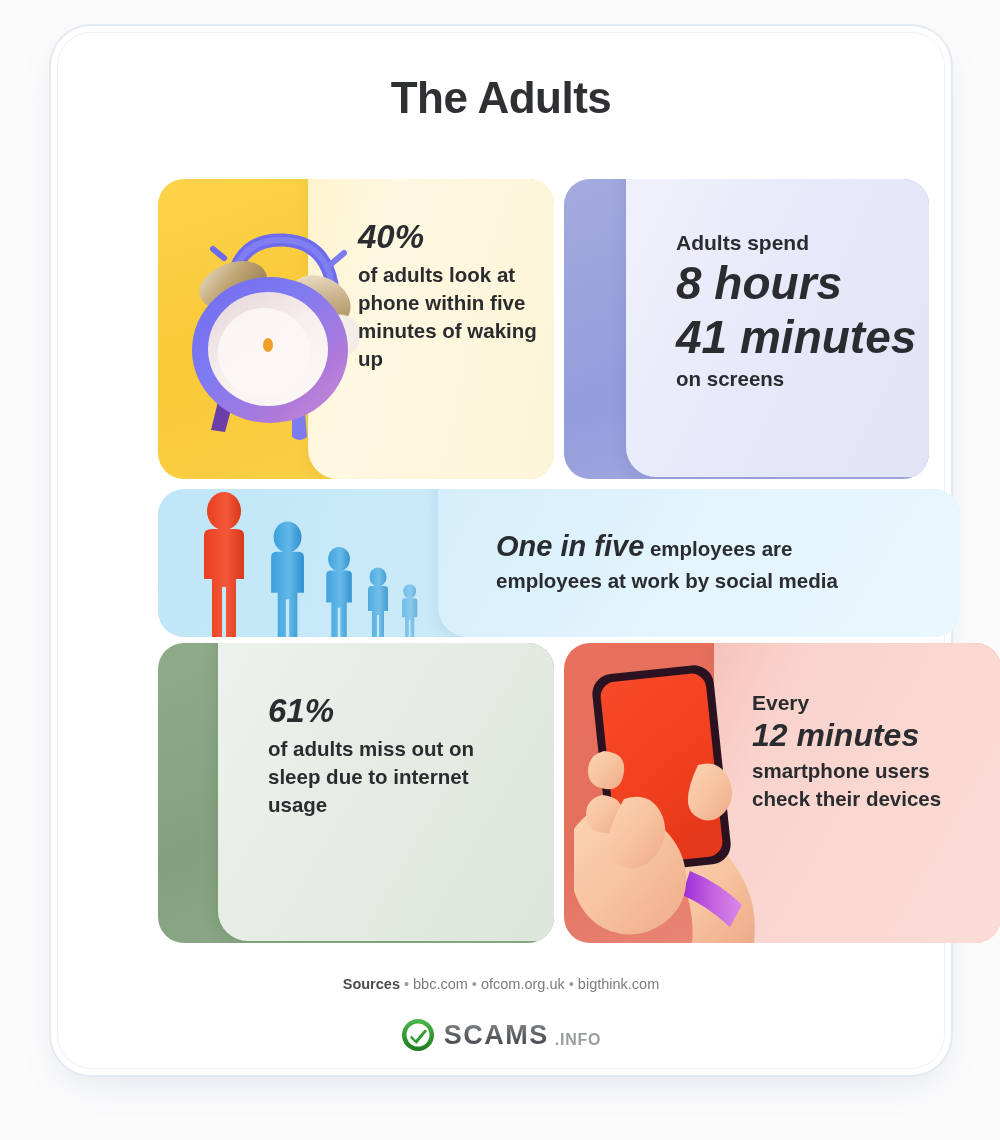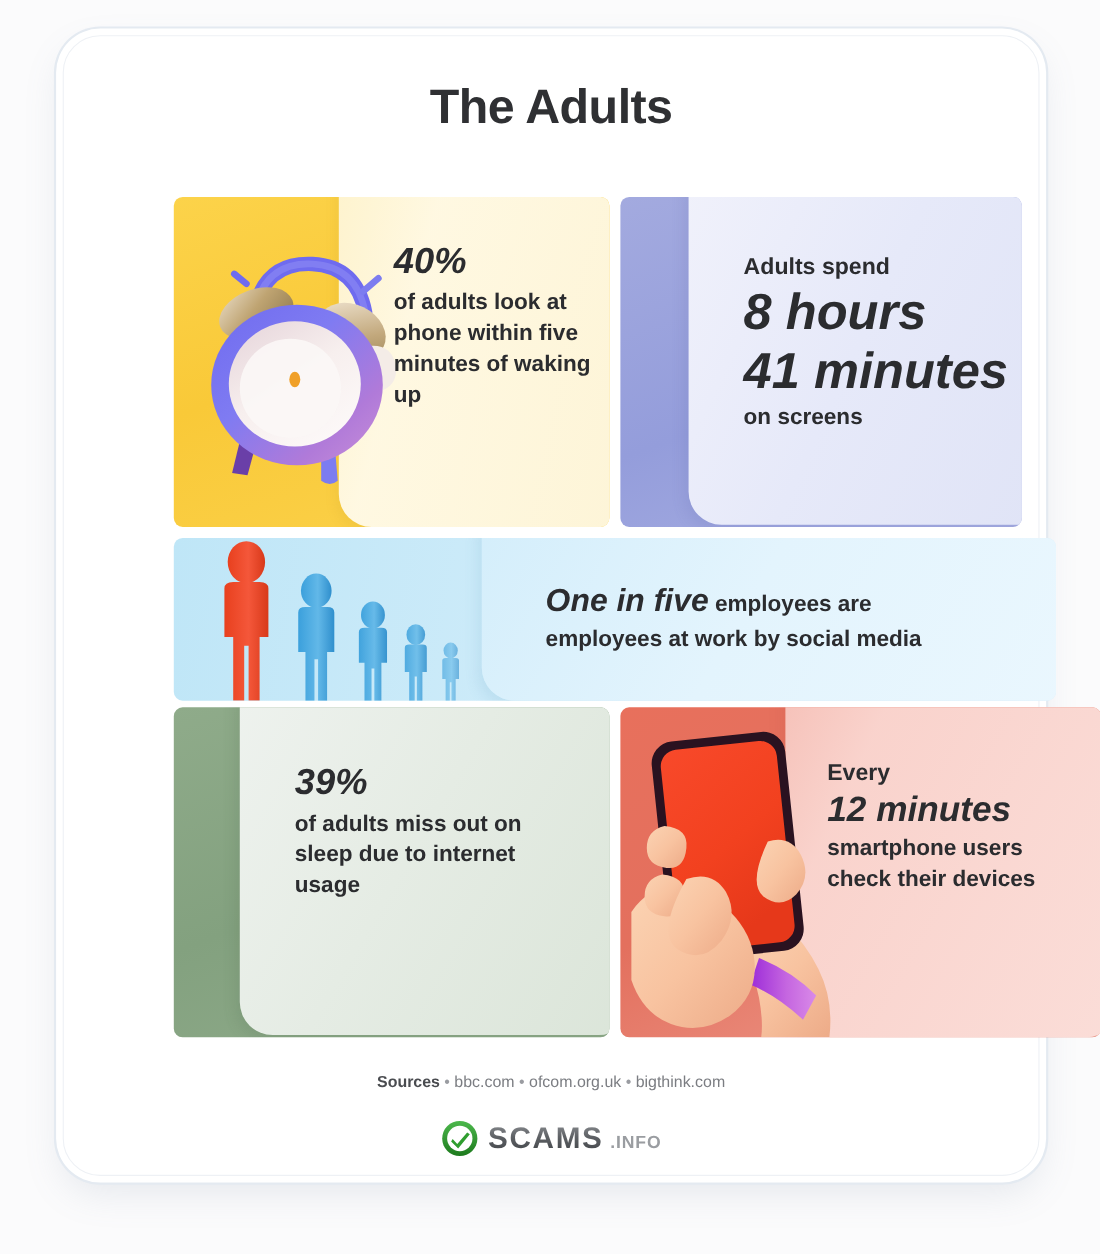--- a/index.html
+++ b/index.html
@@ -21,21 +21,21 @@
   }
 
   .title{
     position:absolute;left:0;right:0;top:40px;
     text-align:center;
     font-size:44px;font-weight:bold;color:#2f3033;
     letter-spacing:-.5px;
   }
 
   
-  .card{position:absolute;border-radius:8px;overflow:hidden;}
+  .card{position:absolute;border-radius:26px;overflow:hidden;}
   .panel{position:absolute;border-radius:26px;}
   .txt{position:absolute;z-index:5;color:#2b2c2f;}
   .big{font-weight:bold;font-style:italic;line-height:1.08;}
   .sm{font-weight:bold;line-height:1.38;}
 
   
   #card1{left:100px;top:146px;width:396px;height:300px;
     background:linear-gradient(160deg,#fcd34a 0%,#f9c938 45%,#fbd24c 100%);}
   #card1 .panel{left:150px;top:-16px;width:300px;height:316px;
     background:linear-gradient(105deg,rgba(255,252,240,.80) 0%,rgba(255,250,232,.96) 25%,rgba(253,245,218,.97) 100%);
@@ -244,21 +244,21 @@
         <div>
           <span class="big">One in five</span><span class="rest"> employees are</span>
         </div>
         <div class="line2">employees at work by social media</div>
       </div>
     </div>
 
     <div class="card" id="card4">
       <div class="panel"></div>
       <div class="txt">
-        <div class="big">39%</div>
+        <div class="big">61%</div>
         <div class="sm">of adults miss out on sleep due to internet usage</div>
       </div>
     </div>
 
     <div class="card" id="card5">
       <div class="panel"></div>
 
       <svg class="phonehand" viewBox="0 0 210 300">
         <defs>
           <linearGradient id="skin" x1="0" y1="0" x2="1" y2="1">

